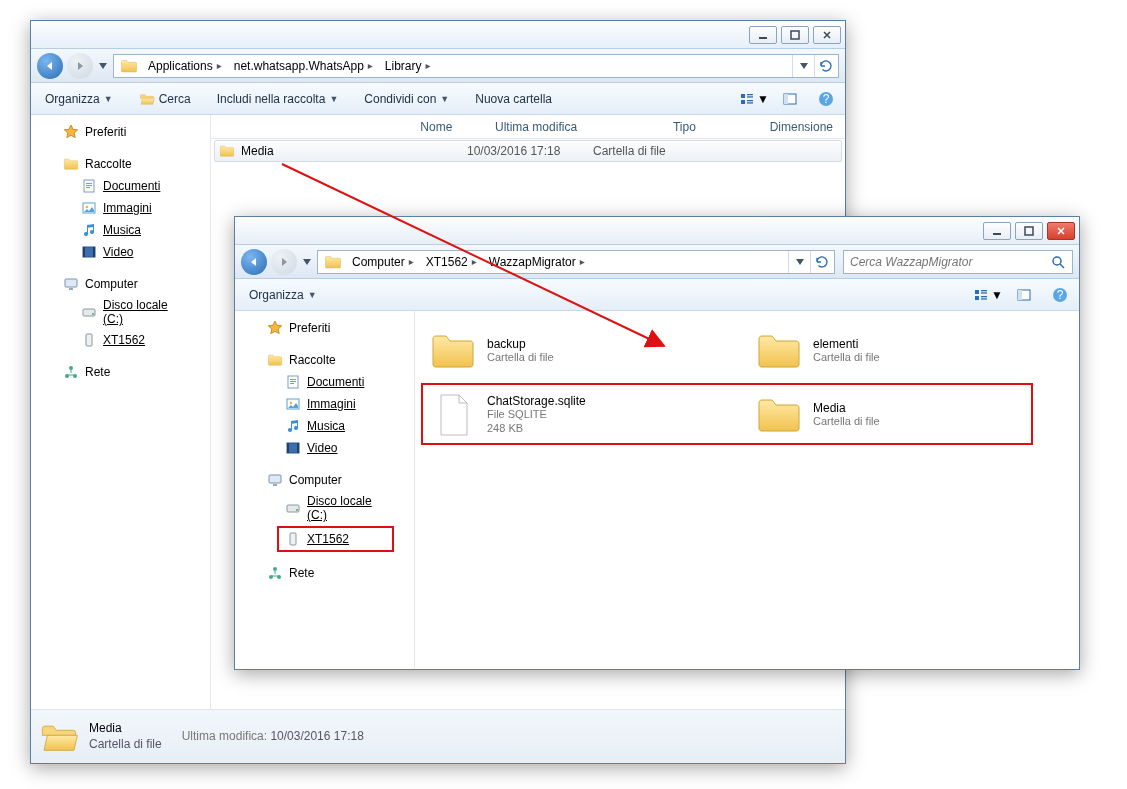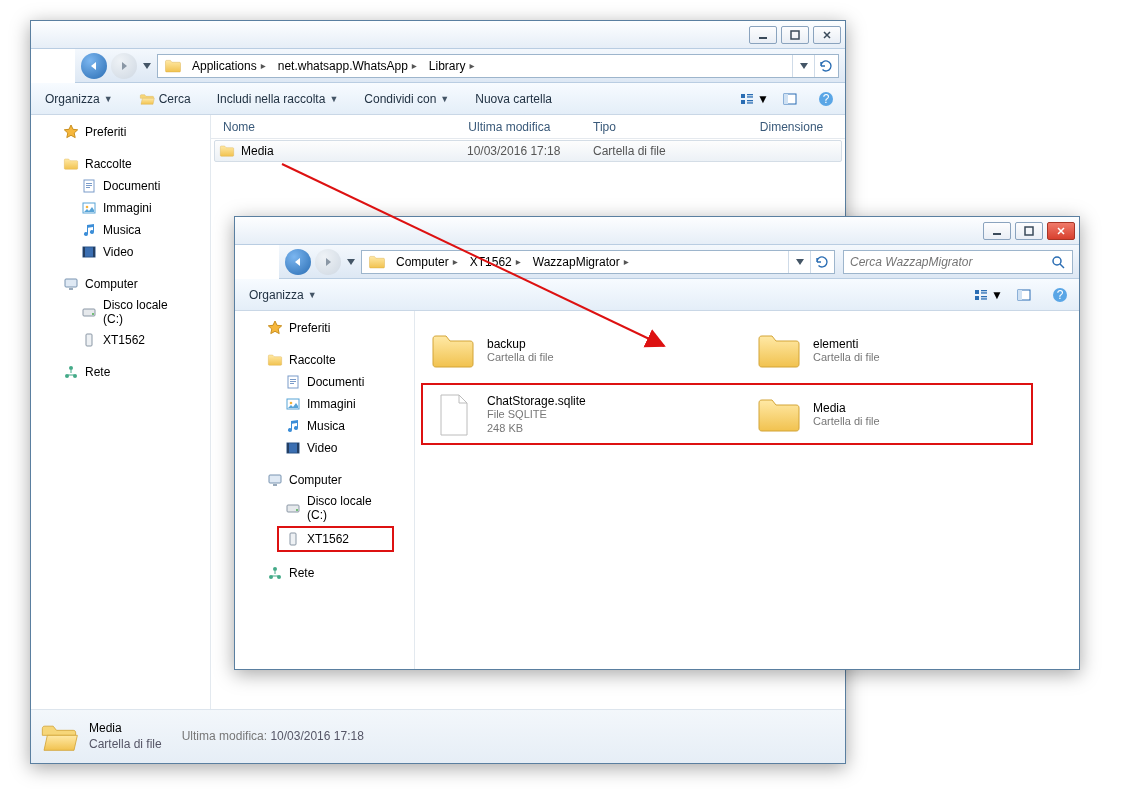--- a/index.html
+++ b/index.html
@@ -24,21 +24,21 @@
     background: linear-gradient(#fdfdfe, #e9eef5); display: flex;
     align-items: center; justify-content: center; cursor: pointer;
   }
   .win-btn.close { background: linear-gradient(#f07a6a, #d8402e); border-color: #a83526; }
   .win-btn svg { display: block; }
 
   
   .navbar {
     height: 34px; background: linear-gradient(#f4f8fd, #dde8f4);
     border-bottom: 1px solid #b9cde2; display: flex; align-items: center;
-    padding: 0 6px; gap: 4px; margin-left: 44px;
+    padding: 0 6px; gap: 4px;
   }
   .nav-arrow {
     width: 26px; height: 26px; border-radius: 50%; display: flex;
     align-items: center; justify-content: center; cursor: pointer;
   }
   .nav-arrow.back { background: radial-gradient(circle at 35% 30%, #7bb6f0, #2a6db3); }
   .nav-arrow.back svg path { fill: #fff; }
   .nav-arrow.fwd { background: radial-gradient(circle at 35% 30%, #eef2f6, #cfd8e2); }
   .nav-arrow.fwd svg path { fill: #8a97a5; }
   .nav-drop { width: 12px; display: flex; align-items: center; justify-content: center; cursor: pointer; }
@@ -73,29 +73,29 @@
   .ticon { width: 22px; height: 22px; display: flex; align-items: center; justify-content: center; cursor: pointer; border-radius: 2px; }
 
   
   .body { flex: 1; display: flex; min-height: 0; }
   .sidebar {
     width: 180px; background: #fff; border-right: 1px solid #e3e9ef;
     padding: 6px 12px; overflow: auto;
   }
   .side-group { margin-bottom: 10px; }
   .side-head { display: flex; align-items: center; gap: 6px; padding: 3px 10px 3px 20px; cursor: pointer; }
-  .side-item { display: flex; align-items: center; gap: 6px; padding: 3px 10px 3px 38px; cursor: pointer; }
+  .side-item { display: flex; align-items: center; gap: 6px; padding: 3px 10px 3px 38px; cursor: pointer; text-decoration: underline; }
   .side-item.boxed { border: 2px solid #d11; margin: 1px 8px 1px 30px; padding-left: 6px; }
 
   .content { flex: 1; display: flex; flex-direction: column; min-width: 0; }
 
   
   .list-header {
     height: 24px; display: flex; align-items: center;
-    border-bottom: 1px solid #e5e9ee; color: #3a5a7a; padding: 0 4px;
+    border-bottom: 1px solid #e5e9ee; color: #3a5a7a; padding: 0 4px; text-align: right;
   }
   .lh { padding: 0 8px; cursor: pointer; }
   .col-name { width: 248px; }
   .col-date { width: 126px; }
   .col-type { width: 120px; }
   .col-size { width: 90px; margin-left: 48px; }
   .row {
     height: 22px; display: flex; align-items: center; padding: 0 4px;
     border: 1px solid transparent; border-radius: 2px; margin: 1px 3px;
   }

